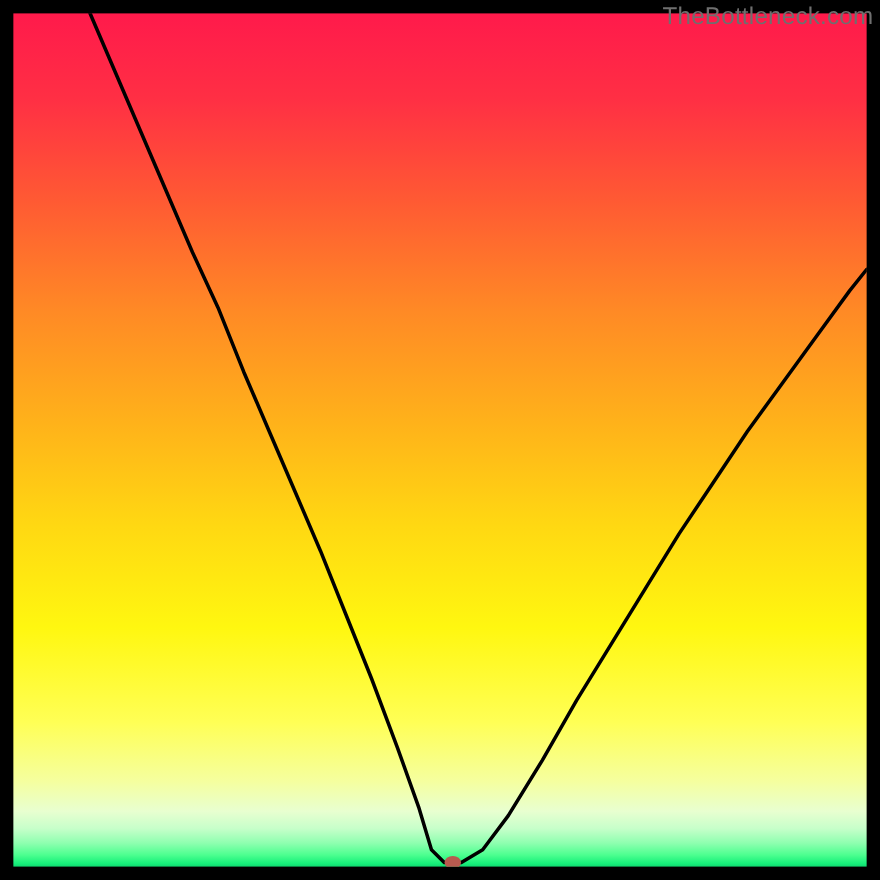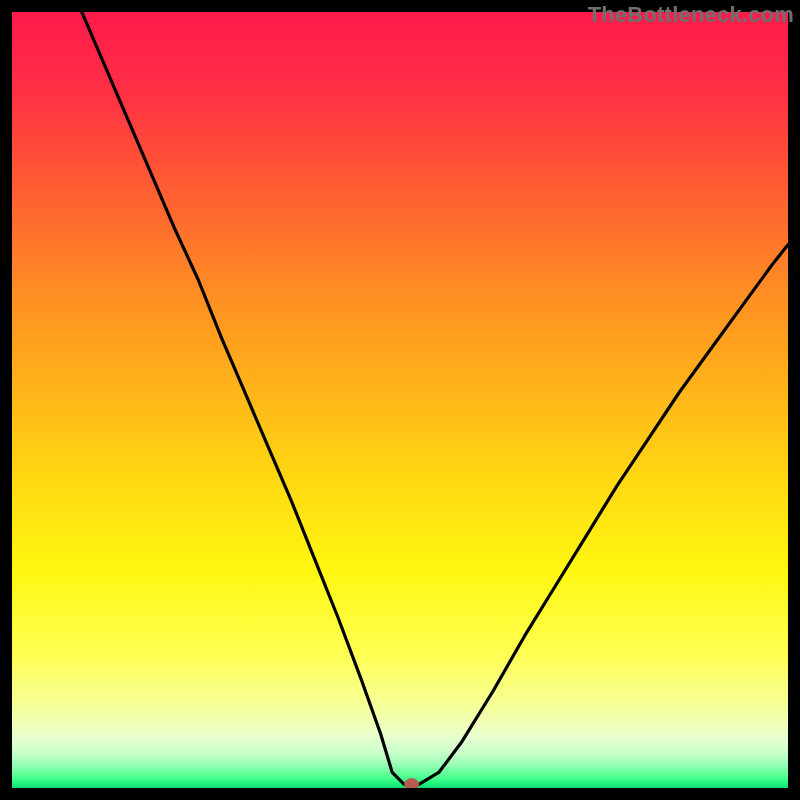--- a/index.html
+++ b/index.html
@@ -25,21 +25,21 @@
     top: 0;
     width: 776px;
     height: 776px;
   }
   .attribution {
     position: absolute;
     right: 6px;
     top: 2px;
     color: #6f6f6f;
     font-size: 22px;
-    font-weight: 700;
+    font-weight: 400;
     letter-spacing: 0.2px;
   }
 </style>
 </head>
 <body>
 
 <div class="frame">
   <svg class="plot-area" viewBox="0 0 776 776">
     <defs>
       <linearGradient id="bg-grad" x1="0" y1="0" x2="0" y2="1">

